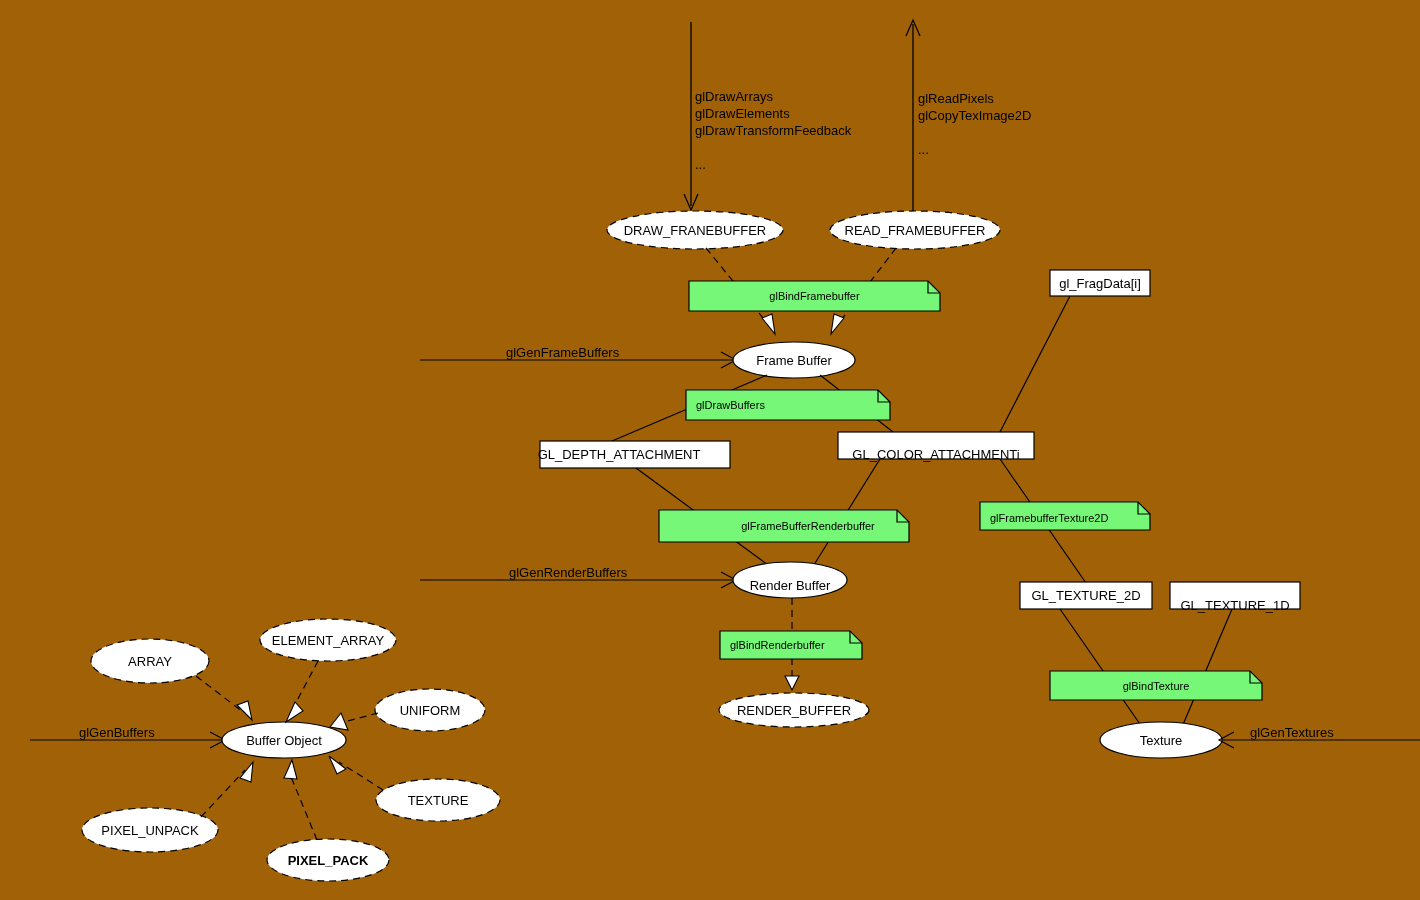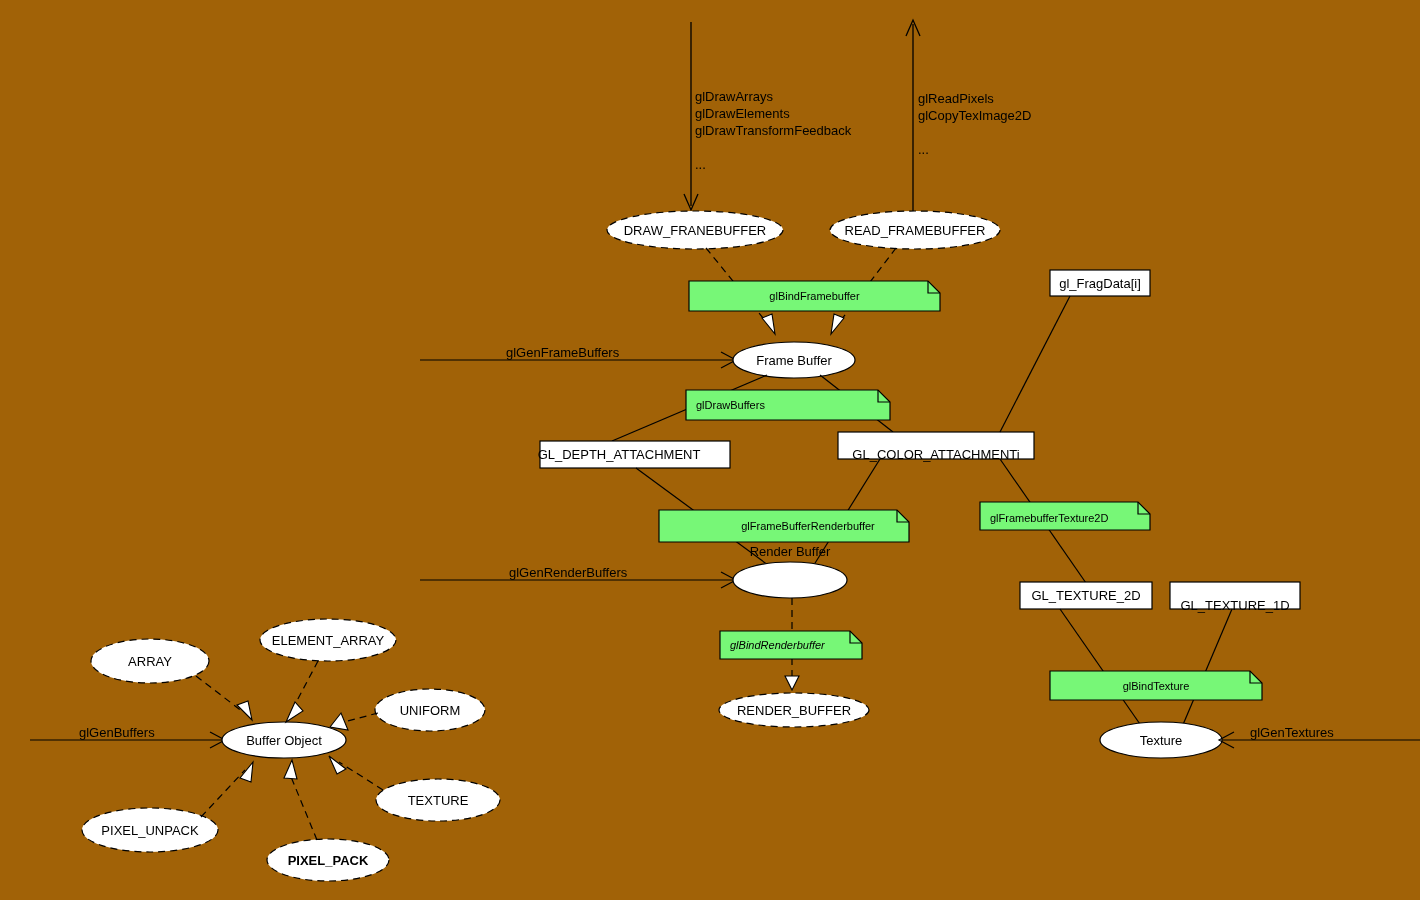--- a/index.html
+++ b/index.html
@@ -217,35 +217,35 @@
   <div class="node-text" style="left:830px; top:220px; width:170px; height:20px;">READ_FRAMEBUFFER</div>
   <div class="node-text" style="left:719px; top:700px; width:150px; height:20px;">RENDER_BUFFER</div>
   <div class="node-text" style="left:91px; top:651px; width:118px; height:20px;">ARRAY</div>
   <div class="node-text" style="left:260px; top:630px; width:136px; height:20px;">ELEMENT_ARRAY</div>
   <div class="node-text" style="left:375px; top:700px; width:110px; height:20px;">UNIFORM</div>
   <div class="node-text" style="left:376px; top:790px; width:124px; height:20px;">TEXTURE</div>
   <div class="node-text" style="left:82px; top:820px; width:136px; height:20px;text-align:right;">PIXEL_UNPACK</div>
   <div class="node-text" style="left:267px; top:850px; width:122px; height:20px;font-weight:bold;">PIXEL_PACK</div>
 
   <div class="node-text" style="left:733px; top:350px; width:122px; height:20px;">Frame Buffer</div>
-  <div class="node-text" style="left:733px; top:541px; width:114px; height:20px;">Render Buffer</div>
+  <div class="node-text" style="left:733px; top:575px; width:114px; height:20px;">Render Buffer</div>
   <div class="node-text" style="left:1100px; top:730px; width:122px; height:20px;">Texture</div>
   <div class="node-text" style="left:222px; top:730px; width:124px; height:20px;">Buffer Object</div>
 
   <div class="node-text" style="left:540px; top:441px; width:158px; height:27px;">GL_DEPTH_ATTACHMENT</div>
   <div class="node-text" style="left:838px; top:432px; width:196px; height:45px;">GL_COLOR_ATTACHMENTi</div>
   <div class="node-text" style="left:1050px; top:270px; width:100px; height:26px;">gl_FragData[i]</div>
   <div class="node-text" style="left:1020px; top:582px; width:132px; height:27px;">GL_TEXTURE_2D</div>
   <div class="node-text" style="left:1170px; top:592px; width:130px; height:27px;">GL_TEXTURE_1D</div>
 
   <div class="note-text center" style="left:689px; top:281px; width:251px; height:30px;">glBindFramebuffer</div>
   <div class="note-text left" style="left:686px; top:390px; width:204px; height:30px;border-radius:8px;">glDrawBuffers</div>
   <div class="note-text center" style="left:659px; top:510px; width:250px; height:32px;margin-left:24px;">glFrameBufferRenderbuffer</div>
   <div class="note-text left" style="left:980px; top:502px; width:170px; height:32px;">glFramebufferTexture2D</div>
-  <div class="note-text left" style="left:720px; top:631px; width:142px; height:28px;font-style:italic;">glBindRenderbuffer</div>
+  <div class="note-text left" style="left:720px; top:631px; width:142px; height:28px;">glBindRenderbuffer</div>
   <div class="note-text center" style="left:1050px; top:671px; width:212px; height:29px;">glBindTexture</div>
 
   <div class="lbl" style="left:506px; top:344px;">glGenFrameBuffers</div>
   <div class="lbl" style="left:509px; top:564px;">glGenRenderBuffers</div>
   <div class="lbl" style="left:79px; top:724px;">glGenBuffers</div>
   <div class="lbl" style="left:1250px; top:724px;">glGenTextures</div>
 
 </div>
 
 </body></html>

